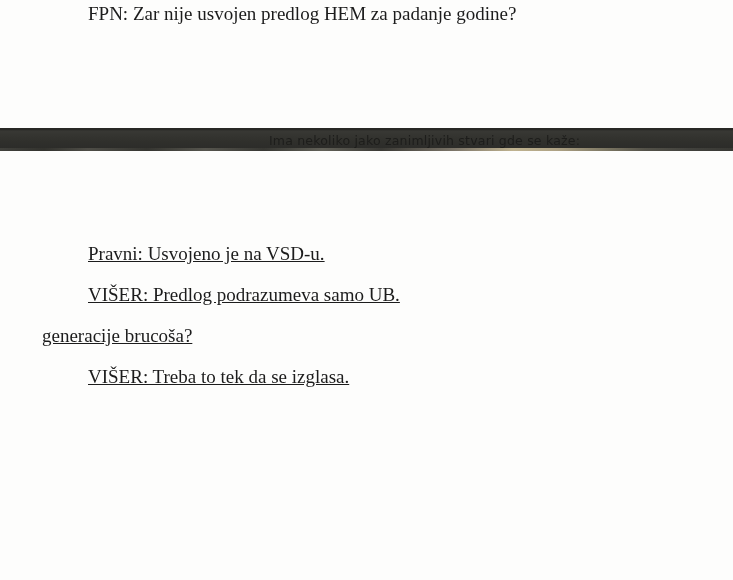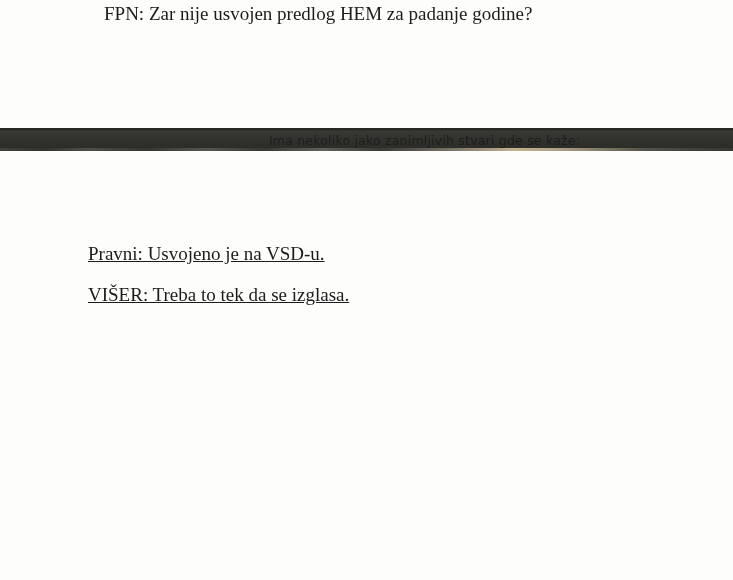--- a/index.html
+++ b/index.html
@@ -9,21 +9,21 @@
     background: #fdfdfc;
     overflow: hidden;
     font-family: "Liberation Serif", serif;
     color: #1c1c1c;
   }
   .doc-section {
     position: absolute;
     left: 0;
     right: 0;
   }
-  #section-top { top: 0; padding-left: 16px; }
+  #section-top { top: 0; }
   #section-bottom { top: 240px; text-decoration: underline; }
   .paragraph {
     margin: 0 70px 13px 42px;
   }
   .line {
     font-size: 19px;
     line-height: 28px;
     white-space: nowrap;
   }
   .line.indent {
@@ -79,22 +79,26 @@
   <span id="separator-overlay-text">Ima nekoliko jako zanimljivih stvari gde se kaže:</span>
   <div id="separator-bottom-sliver"></div>
 </div>
 
 <div id="section-bottom" class="doc-section">
 
   <div class="paragraph">
     <div class="line indent">Pravni: Usvojeno je na VSD-u.</div>
   </div>
 
+  <div class="paragraph">
+    <div class="line indent">VIŠER: Predlog podrazumeva samo UB.</div>
+  </div>
 
   <div class="paragraph">
+    <div class="line">generacije brucoša?</div>
   </div>
 
 
   <div class="paragraph">
     <div class="line indent">VIŠER: Treba to tek da se izglasa.</div>
   </div>
 
 
 </div>
 

